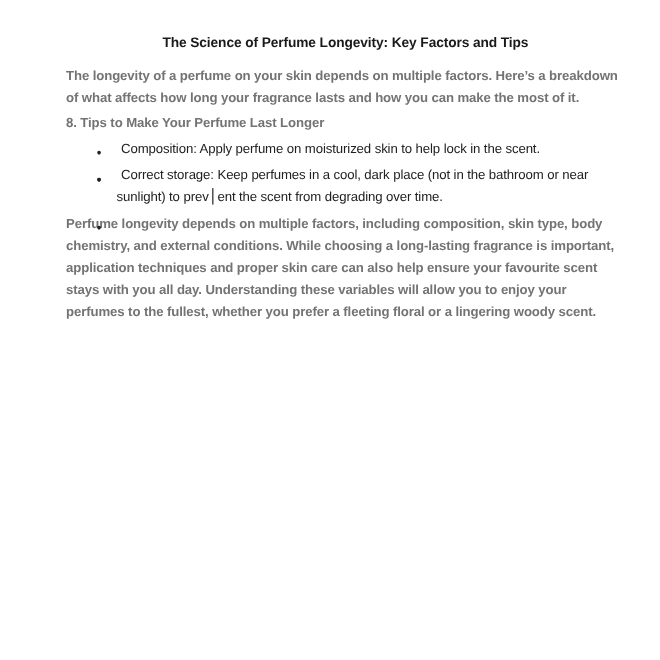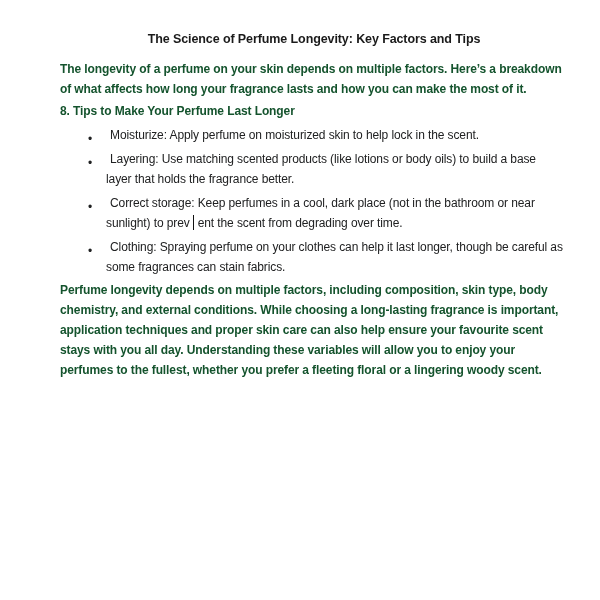--- a/index.html
+++ b/index.html
@@ -17,21 +17,21 @@
   }
   .doc-title {
     font-size: 12.5px;
     font-weight: 700;
     text-align: center;
     line-height: 20px;
     margin-bottom: 10px;
     color: #1a1a1a;
   }
   p { margin: 0 0 2px 0; }
-  .b { font-weight: 700; color: #14532d; }
+  .b { font-weight: 700; color: #737373; }
   .tips-heading { margin-top: 1px; margin-bottom: 2px; }
   ul.tips { list-style: none; margin: 0 0 2px 0; padding: 0 0 0 42px; }
   ul.tips li { position: relative; margin-bottom: 3px; }
   .bullet-marker {
     position: absolute;
     left: -22px; top: 0;
     font-size: 12px;
     color: #202122;
   }
   .caret {
@@ -53,21 +53,21 @@
 
 
 
 
 
 
 
   <p class="b tips-heading">8. Tips to Make Your Perfume Last Longer</p>
 
   <ul class="tips">
-    <li><span class="bullet-marker">•</span><span>Moisturize: Apply perfume on moisturized skin to help lock in the scent.</span></li>
-    <li><span class="bullet-marker">•</span><span>Layering: Use matching scented products (like lotions or body oils) to build a base layer that holds the fragrance better.</span></li>
+    <li><span class="bullet-marker">•</span><span>Composition: Apply perfume on moisturized skin to help lock in the scent.</span></li>
+    <li><span class="bullet-marker">•</span></li>
     <li><span class="bullet-marker">•</span><span>Correct storage: Keep perfumes in a cool, dark place (not in the bathroom or near sunlight) to prev</span><span class="caret"></span><span>ent the scent from degrading over time.</span></li>
-    <li><span class="bullet-marker">•</span><span>Clothing: Spraying perfume on your clothes can help it last longer, though be careful as some fragrances can stain fabrics.</span></li>
+    <li><span class="bullet-marker">•</span></li>
   </ul>
 
   <p class="b">Perfume longevity depends on multiple factors, including composition, skin type, body chemistry, and external conditions. While choosing a long-lasting fragrance is important, application techniques and proper skin care can also help ensure your favourite scent stays with you all day. Understanding these variables will allow you to enjoy your perfumes to the fullest, whether you prefer a fleeting floral or a lingering woody scent.</p>
 
 </div>
 
 </body></html>

